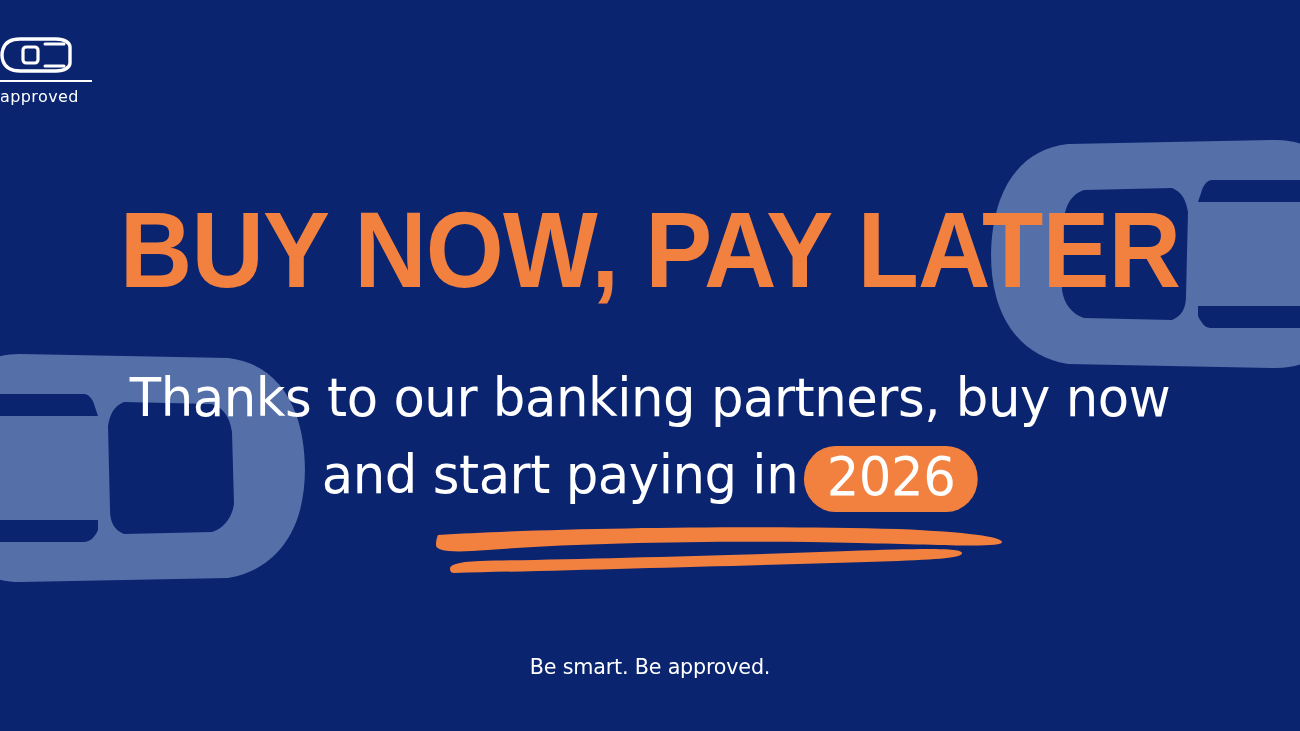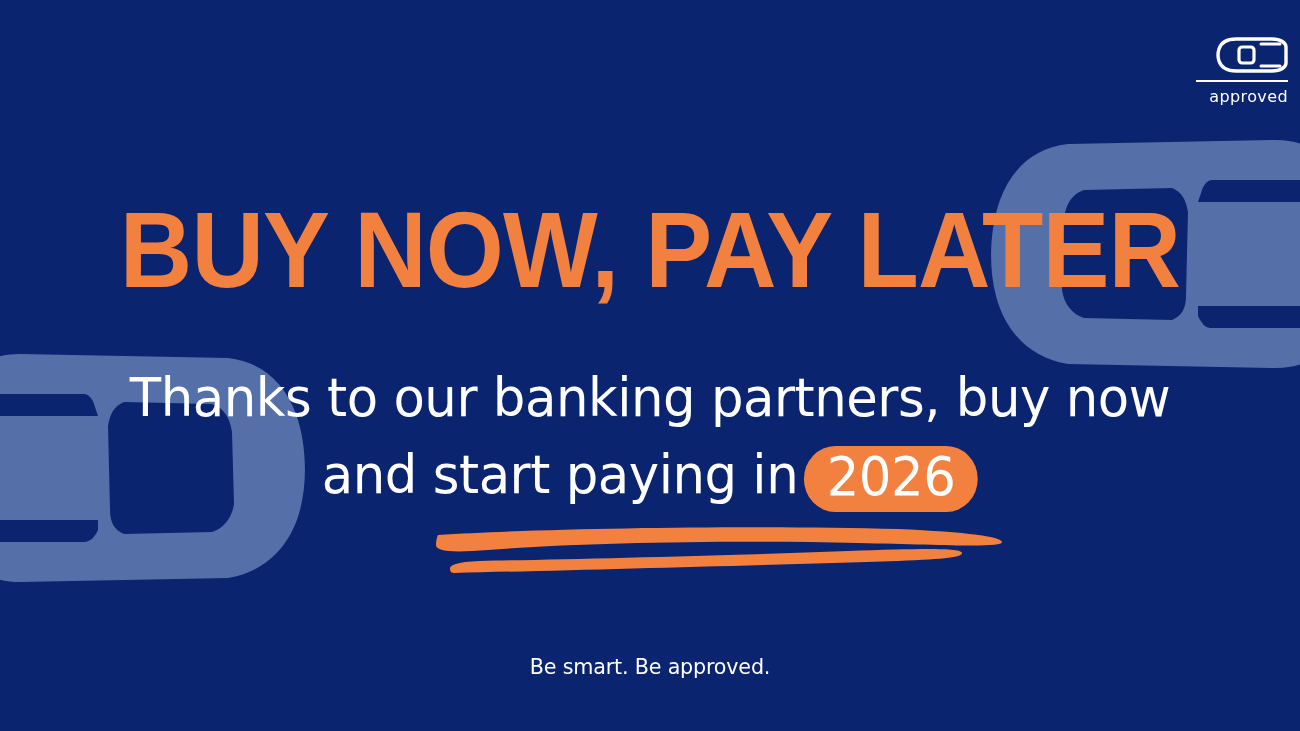--- a/index.html
+++ b/index.html
@@ -37,21 +37,21 @@
   }
 
   
   #brand-logo {
     position: absolute;
     left: 0;
     right: 12px;
     top: 36px;
     display: flex;
     flex-direction: column;
-    align-items: flex-end;
+    align-items: flex-start;
   }
   #brand-logo-mark {
     width: 72px;
     height: 38px;
   }
   #brand-logo-rule {
     width: 92px;
     height: 2px;
     background: #ffffff;
     margin-top: 6px;

